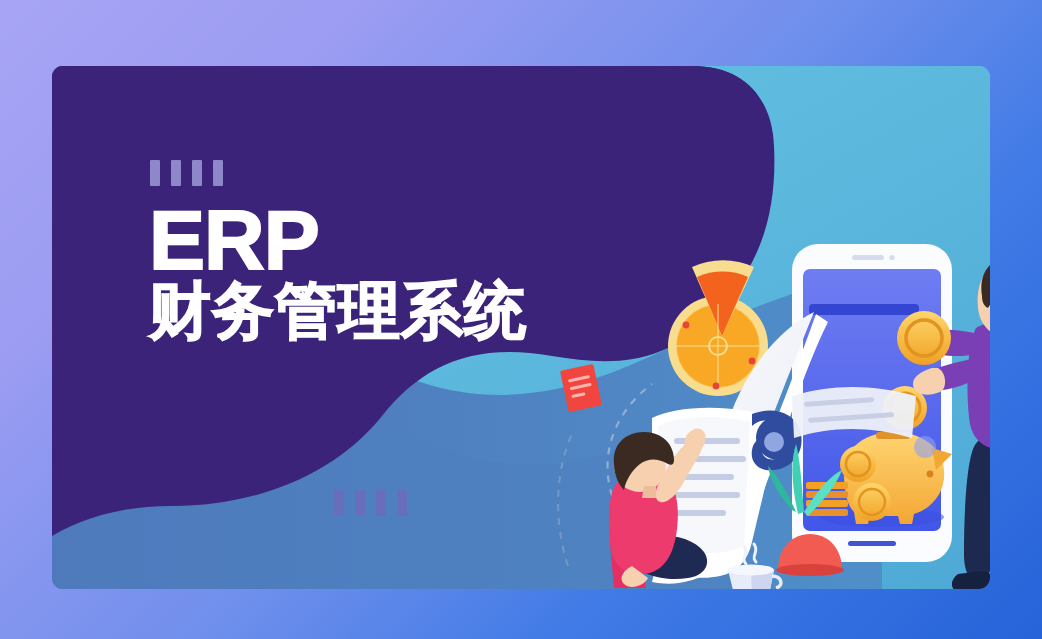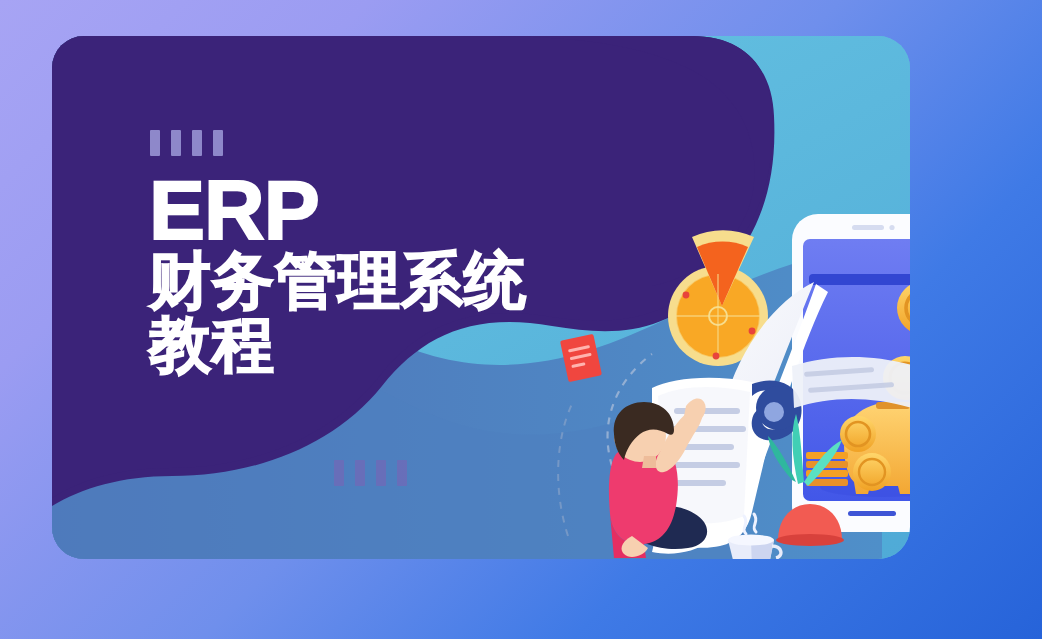--- a/index.html
+++ b/index.html
@@ -6,22 +6,22 @@
   html,body { width:1042px; height:639px; overflow:hidden; }
   body {
     font-family:"Liberation Sans","DejaVu Sans",sans-serif;
     background:linear-gradient(135deg,#a7a4f4 0%,#9b9cf2 22%,#6f8fec 50%,#3f7ae6 72%,#2663d9 100%);
     position:relative;
   }
   #stage { position:absolute; inset:0; }
 
   
   .card {
-    position:absolute; left:52px; top:36px; width:858px; height:523px;
-    border-radius:32px; overflow:hidden;
+    position:absolute; left:52px; top:66px; width:938px; height:523px;
+    border-radius:11px; overflow:hidden;
     background:linear-gradient(100deg,#3b2379 0%,#3b2379 40%,#4a6fb5 62%,#62bfde 78%,#58b4dc 100%);
   }
 
   
   .dashes { position:absolute; display:flex; gap:11px; }
   .dashes i { display:block; width:10px; height:26px; border-radius:1px; background:#9d9ad8; opacity:.85; }
   .dashes.d1 { left:98px; top:94px; }
   .dashes.d2 { left:282px; top:424px; }
   .dashes.d2 i { background:#6f6ab8; opacity:.8; }
 
@@ -312,18 +312,17 @@
           <circle cx="872" cy="272" r="18" fill="none" stroke="#e29422" stroke-width="3.6"></circle>
         </g>
       </g>
 
     </svg>
 
     <div class="headline">
       <div class="erp">ERP</div>
       <div class="cn">
         <span>财务管理系统</span>
-        <span>教程</span>
       </div>
     </div>
 
   </div>
 </div>
 
 </body></html>

